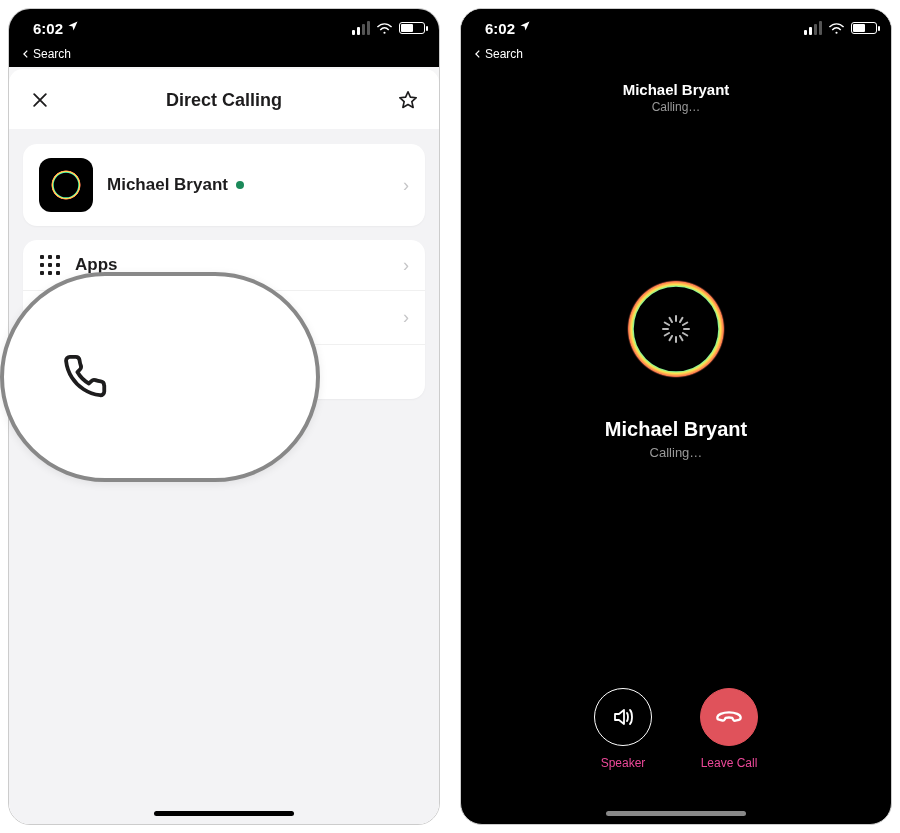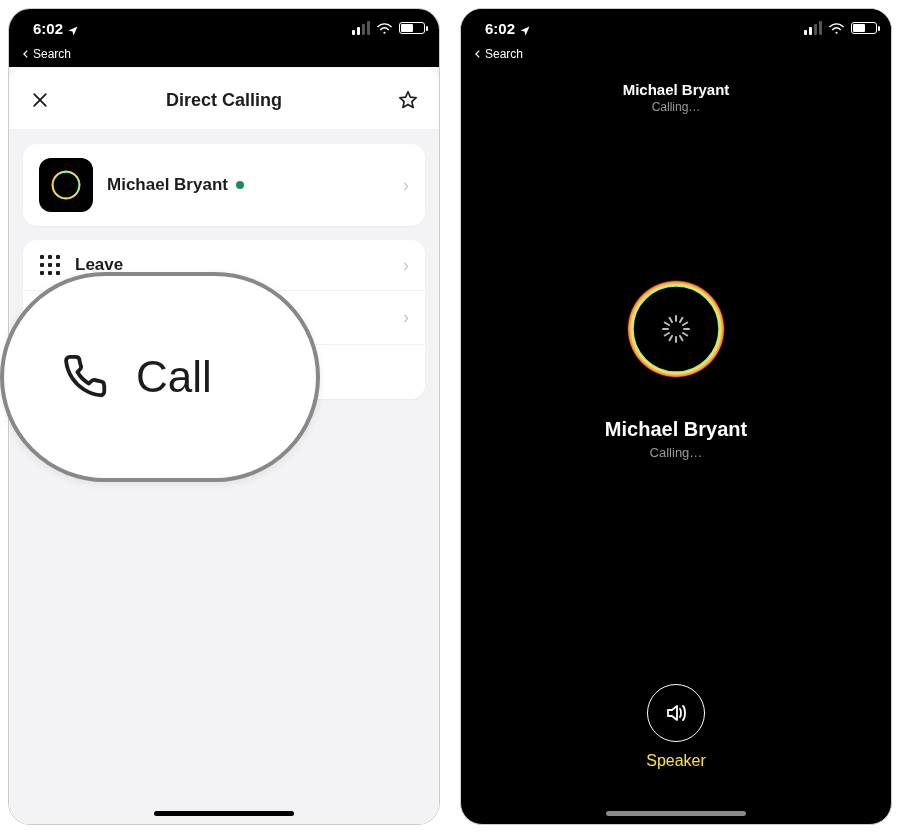--- a/index.html
+++ b/index.html
@@ -29,21 +29,21 @@
     height: 38px;
     background: #000;
     color: #fff;
     display: flex;
     align-items: center;
     justify-content: space-between;
     padding: 0 14px 0 24px;
     font-size: 15px;
     font-weight: 600;
   }
-  .status-left { display:flex; align-items:flex-end; gap:4px;}
+  .status-left { display:flex; align-items:flex-start; gap:4px;}
   .status-right { display:flex; align-items:center; gap:6px;}
   .bars { display:flex; align-items:flex-end; gap:2px;}
   .bars span{ width:3px; background:#fff; border-radius:1px;}
   .bars span:nth-child(1){height:5px;}
   .bars span:nth-child(2){height:8px;}
   .bars span:nth-child(3){height:11px; background:#555;}
   .bars span:nth-child(4){height:14px; background:#555;}
   .wifi-ic svg{display:block;}
   .battery {
     width:26px; height:12px; border:1.5px solid #fff; border-radius:3px; position:relative;
@@ -140,21 +140,21 @@
     position:absolute; bottom:54px; left:0; right:0;
     display:flex; justify-content:center; gap:48px;
   }
   .ctrl{display:flex;flex-direction:column;align-items:center;gap:10px;}
   .ctrl-btn{
     width:58px;height:58px;border-radius:50%;
     border:1.5px solid #fff; display:flex;align-items:center;justify-content:center;
     color:#fff;
   }
   .ctrl-btn.leave{background:#E0525B;border-color:#E0525B;}
-  .ctrl-label{font-size:16px;color:#fde047;}
+  .ctrl-label{font-size:12px;color:#ec4899;}
 
   
   .rainbow-ring{filter: blur(0.3px);}
 </style>
 </head>
 <body>
 
 <svg width="0" height="0" style="position:absolute">
   <defs>
     <radialGradient id="rg" cx="50%" cy="50%" r="50%">
@@ -241,38 +241,37 @@
               <span></span>
               <span></span>
               <span></span>
               <span></span>
               <span></span>
               <span></span>
               <span></span>
               <span></span>
               <span></span>
             </span>
-          <span class="apps-label">Leave</span>
+          <span class="apps-label">Apps</span>
           <span class="chev">›</span>
         </div>
         <div class="row" style="height:54px;">
           <span class="chev">›</span>
         </div>
         <div class="row" style="height:54px;"></div>
       </div>
     </div>
     <div class="home-indicator"></div>
   </div>
 </div>
 
 <div class="bubble">
   <svg width="46" height="46" viewBox="0 0 24 24" fill="none" stroke="#1d1c1d" stroke-width="2" stroke-linecap="round" stroke-linejoin="round">
     <path d="M21 16.5v3a2 2 0 0 1-2.2 2 19.8 19.8 0 0 1-8.6-3.1 19.5 19.5 0 0 1-6-6A19.8 19.8 0 0 1 1.1 3.7 2 2 0 0 1 3.1 1.5h3a2 2 0 0 1 2 1.7c.12.96.34 1.9.66 2.8a2 2 0 0 1-.45 2.1L7 9.4a16 16 0 0 0 6 6l1.3-1.3a2 2 0 0 1 2.1-.45c.9.32 1.84.54 2.8.66a2 2 0 0 1 1.7 2z"></path>
   </svg>
-  <span class="label">Call</span>
 </div>
 
 <div class="phone dark">
   <div class="status-bar">
     <div class="status-left">
       <span>6:02</span>
       <svg width="12" height="12" viewBox="0 0 24 24" fill="#fff">
           <path d="M3 11l18-8-8 18-2-8-8-2z"></path>
         </svg>
     </div>
@@ -337,16 +336,24 @@
       <div class="ctrl">
         <div class="ctrl-btn">
           <svg width="24" height="24" viewBox="0 0 24 24" fill="none" stroke="#fff" stroke-width="1.8" stroke-linecap="round" stroke-linejoin="round">
               <path d="M4 9v6h4l5 4V5L8 9H4z"></path>
               <path d="M16 8c1.3 1.3 1.3 6.7 0 8"></path>
               <path d="M19 5c2.7 2.7 2.7 11.3 0 14"></path>
             </svg>
         </div>
         <div class="ctrl-label">Speaker</div>
       </div>
+      <div class="ctrl">
+        <div class="ctrl-btn leave">
+          <svg width="28" height="28" viewBox="0 0 24 24" fill="none" stroke="#fff" stroke-width="2" stroke-linecap="round" stroke-linejoin="round">
+              <path d="M22 12.5c0 1-.6 1.8-1.5 2l-3 .7c-.8.2-1.6-.2-2-1l-.7-1.4c-1.9-.5-3.8-.5-5.7 0L8.4 14c-.4.8-1.2 1.2-2 1l-3-.7C2.6 14.3 2 13.5 2 12.5 2 10 6.5 8 12 8s10 2 10 4.5z"></path>
+            </svg>
+        </div>
+        <div class="ctrl-label">Leave Call</div>
+      </div>
     </div>
   </div>
   <div class="home-indicator light"></div>
 </div>
 
 </body></html>

